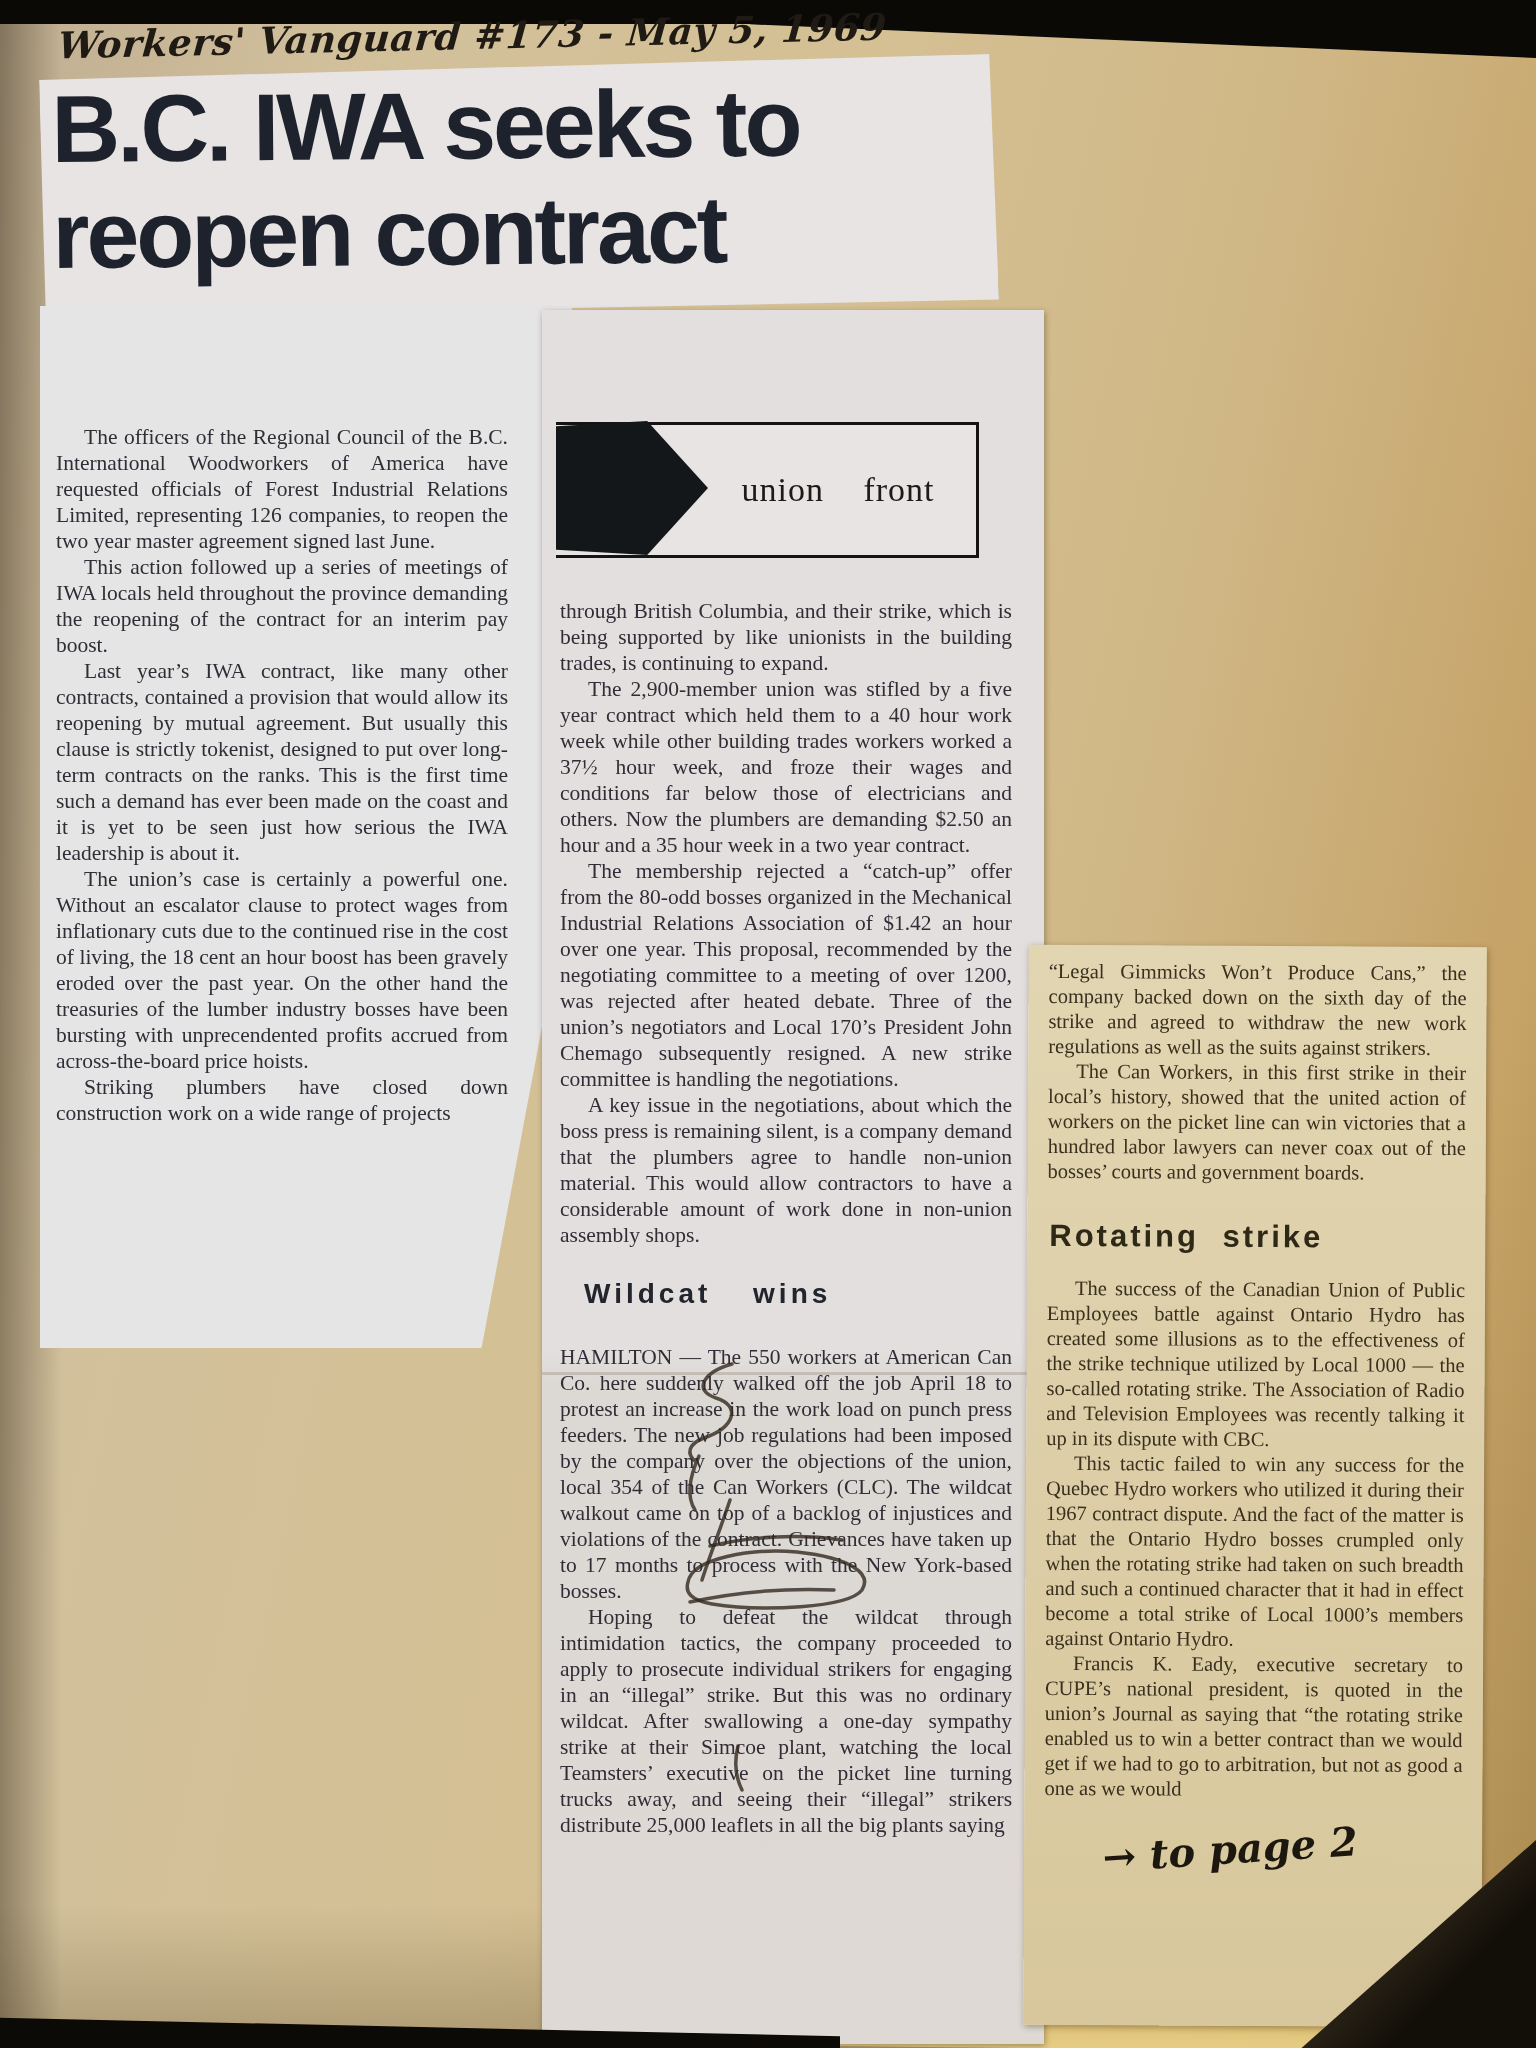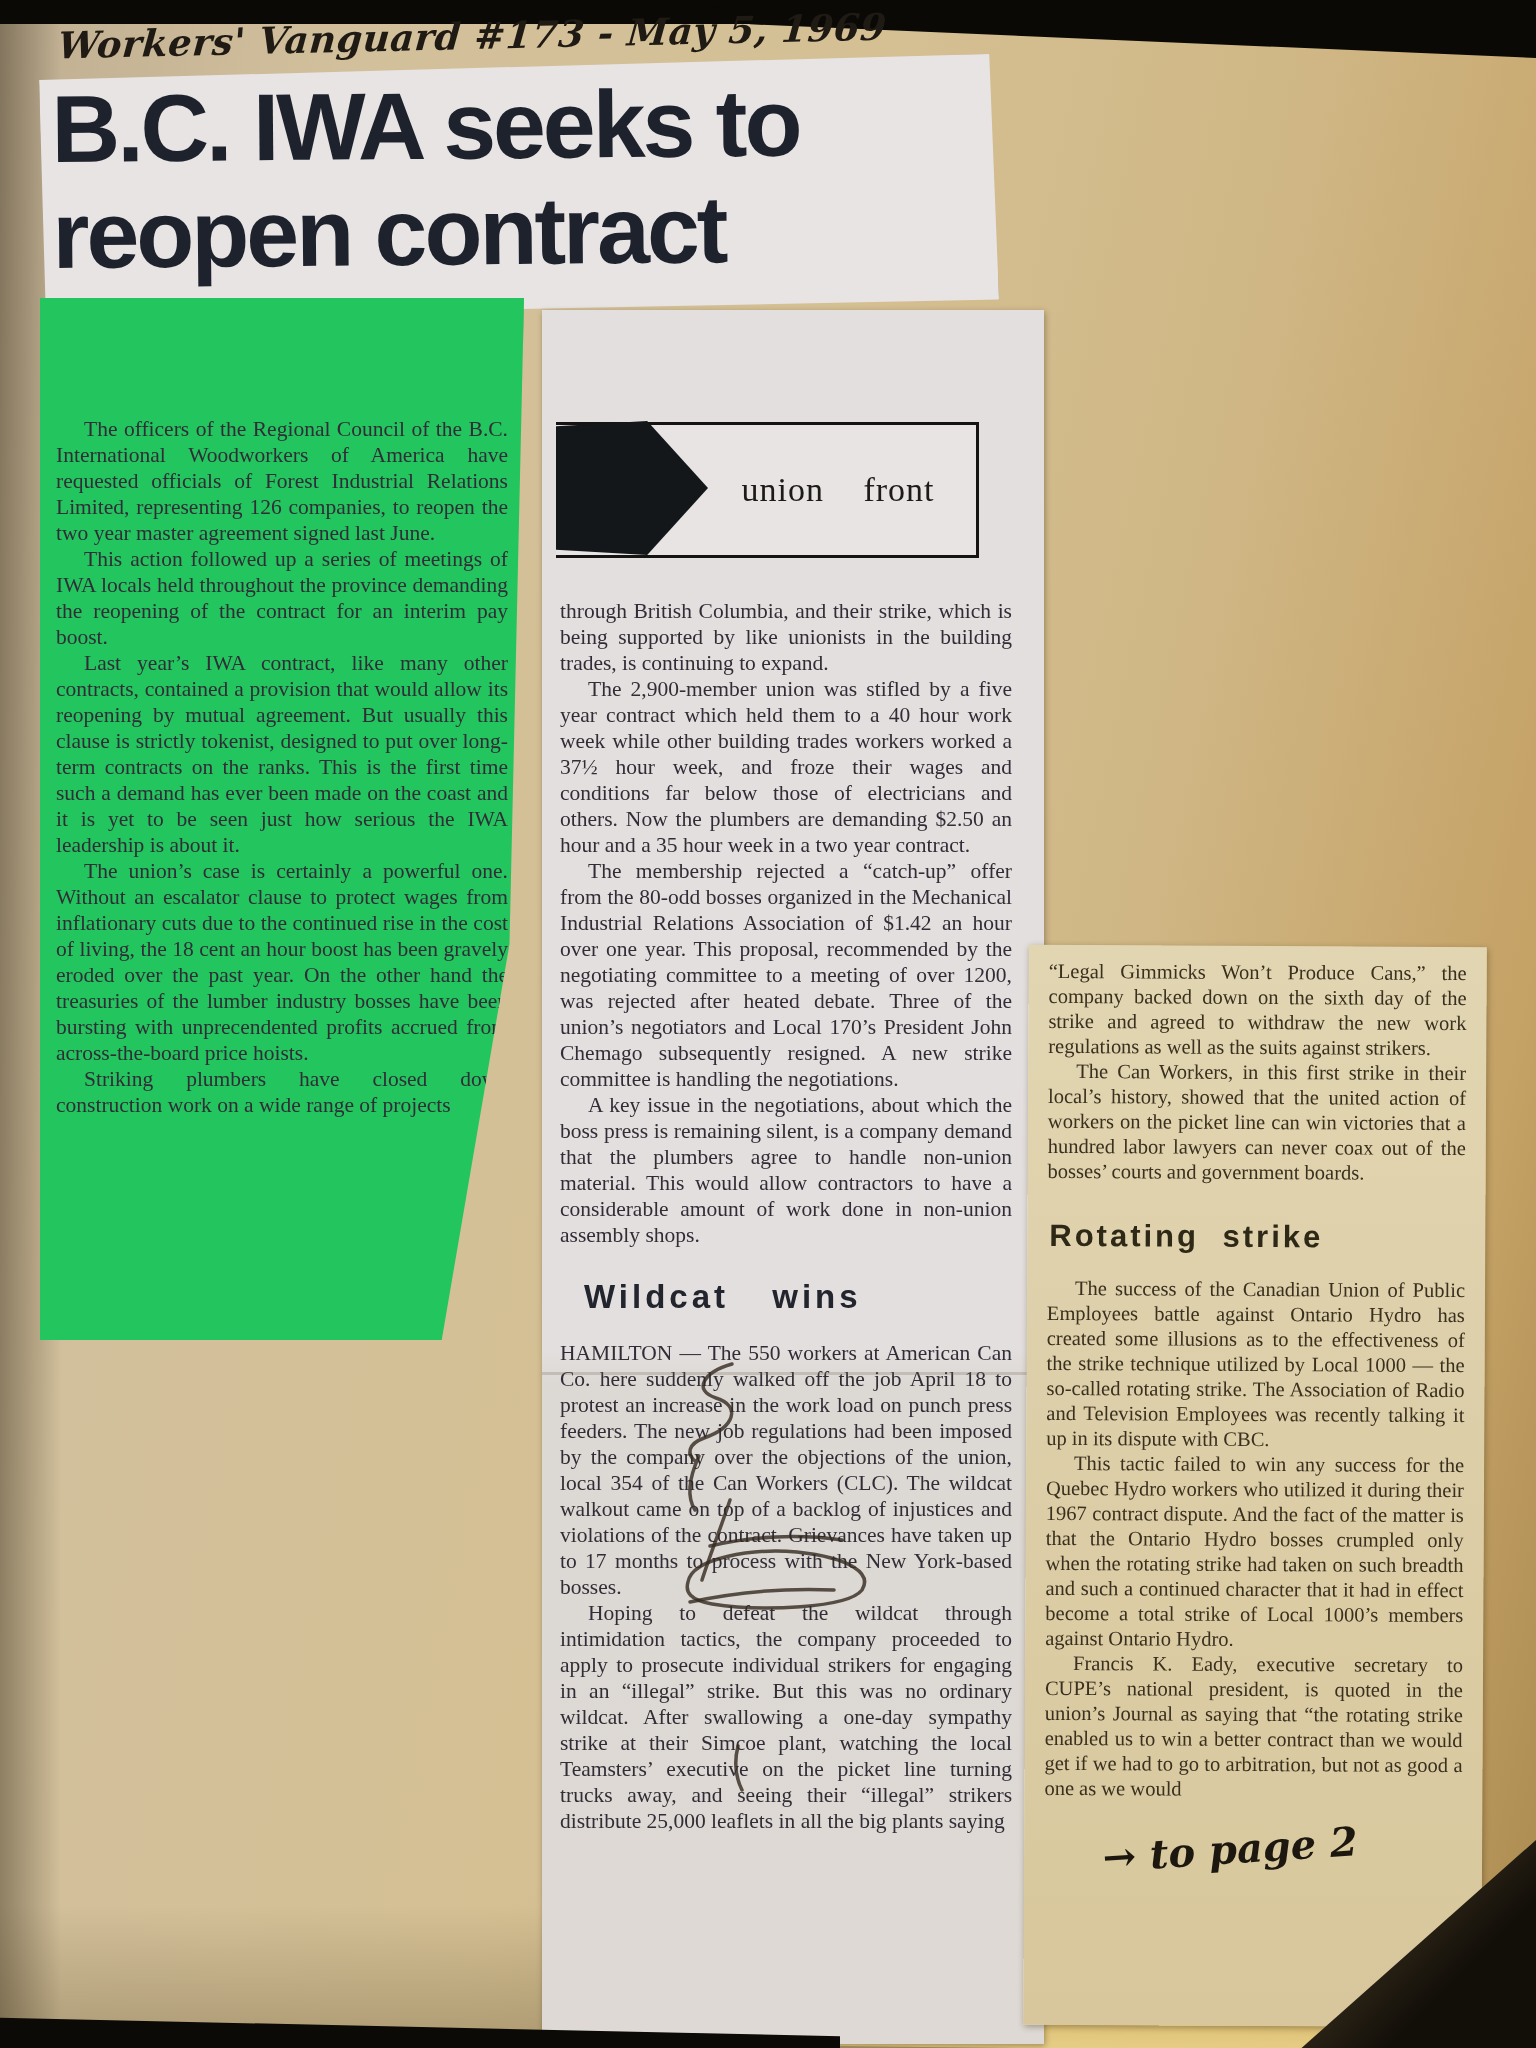--- a/index.html
+++ b/index.html
@@ -33,22 +33,22 @@
   .hw-title{position:absolute;left:58px;top:14px;font-size:37px;letter-spacing:.5px;z-index:7;
         transform:rotate(-1.3deg) skewX(-6deg);white-space:nowrap;}
   .hw-note{display:block;font-size:40px;margin:20px 0 0 58px;transform:rotate(-4deg);color:#1c170f;}
 
   
   .clip{position:absolute;z-index:3;overflow:hidden;
         box-shadow:1px 2px 6px rgba(60,45,15,.40);}
   .clip-headline{left:40px;top:58px;width:958px;height:256px;background:#e7e4e3;
         transform:rotate(-.5deg);
         clip-path:polygon(0 7%,99.2% 0,100% 96%,.5% 100%);}
-  .clip-col1{left:40px;top:298px;width:484px;height:1042px;background:#22c55e;
-        clip-path:polygon(0 0,100% 0,97% 62%,83% 100%,0 100%);}
+  .clip-col1{left:40px;top:306px;width:484px;height:1042px;background:#e5e5e5;
+        clip-path:polygon(0 0,100% 0,97% 62%,83% 100%,0 100%);padding-left:48px;}
   .clip-col2{left:542px;top:310px;width:502px;height:1734px;
         background:linear-gradient(#e3dfde 0%,#e3dfde 60%,#dcd8d4 62%,#ded9d4 100%);}
   .clip-col3{left:1026px;top:946px;width:458px;height:1080px;background:#decfa9;
         transform:rotate(.3deg);
         background:linear-gradient(#e2d6b2,#ddcfa9 40%,#d8c79c);}
   .seam{position:absolute;left:0;top:1062px;width:100%;height:3px;
         background:rgba(120,105,85,.25);}
 
   
   .headline{padding:14px 0 0 12px;font-family:"Liberation Sans",sans-serif;font-weight:700;
@@ -57,21 +57,21 @@
   
   .flow{position:absolute;}
   .flow-col1{left:16px;top:118px;width:452px;}
   .flow-col2{left:18px;top:288px;width:452px;}
   .flow-col3{left:20px;top:14px;width:418px;}
   .news p{margin:0;font-size:21.5px;line-height:26px;text-align:justify;color:#312d36;}
   .clip-col3 .news p{font-size:20.5px;line-height:25px;color:#39301f;}
   p.ind{text-indent:28px;}
   .h-sub{font-family:"Liberation Sans",sans-serif;font-weight:700;color:#23252e;margin:0;}
   .h-col1{font-size:31px;margin:28px 0 20px 8px;letter-spacing:1px;word-spacing:18px;}
-  .h-col2{font-size:33px;margin:30px 0 24px 24px;letter-spacing:4px;word-spacing:30px;}
+  .h-col2{font-size:28px;margin:30px 0 34px 24px;letter-spacing:4px;word-spacing:30px;}
   .h-col3{font-size:31px;margin:34px 0 22px 2px;letter-spacing:3px;word-spacing:12px;color:#2e2817;}
 
   
   .uf-box{position:absolute;left:14px;top:112px;width:420px;height:130px;
         border:3px solid #151412;border-left:none;background:#e7e4e3;text-align:center;}
   .uf-pennant{position:absolute;left:0;top:-4px;width:152px;height:134px;background:#14171a;
         clip-path:polygon(0 4%,60% 0,100% 50%,60% 100%,0 96%);}
   .uf-label{position:absolute;left:152px;right:8px;top:0;bottom:0;
         display:flex;align-items:center;justify-content:center;
         font-family:"Liberation Serif",serif;font-size:34px;color:#1c1b17;

